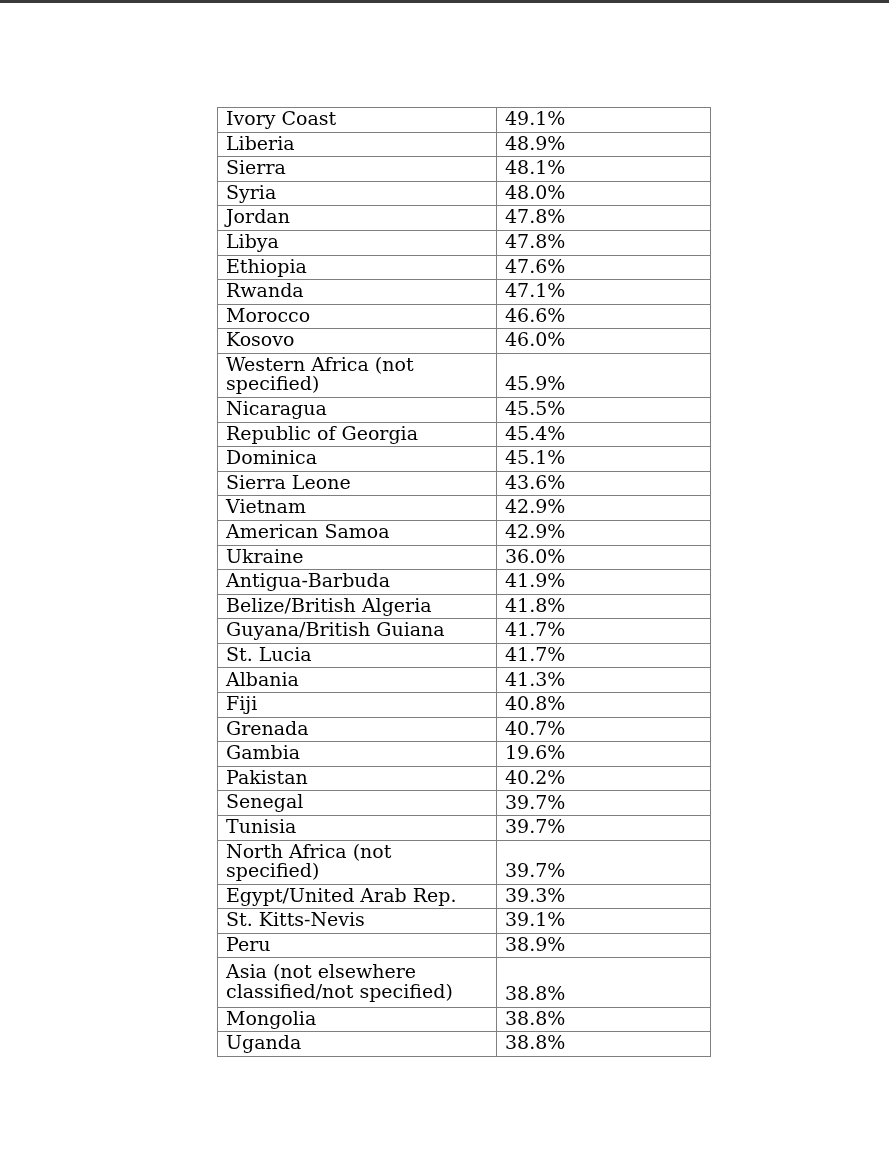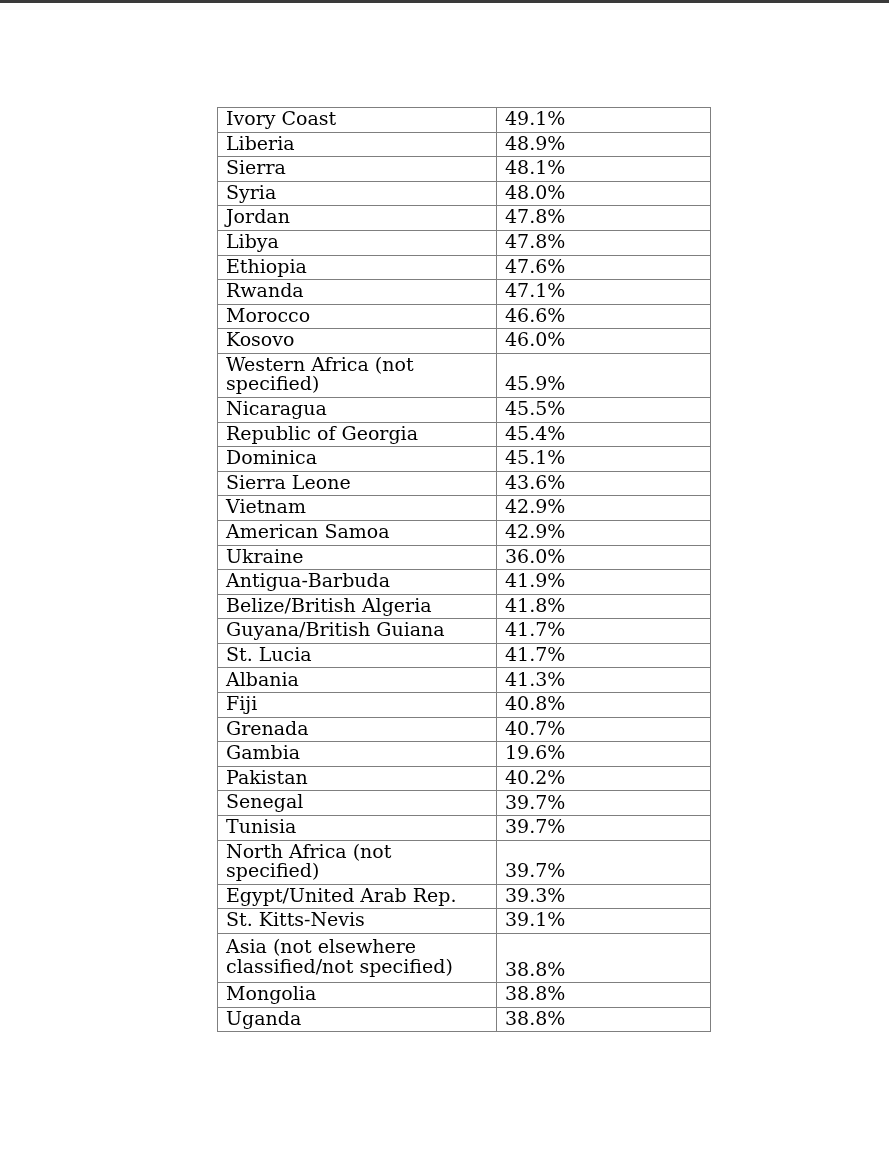--- a/index.html
+++ b/index.html
@@ -185,20 +185,24 @@
           <td class="value-cell">39.7%</td>
         </tr>
         <tr class="row-single">
           <td class="label-cell">Egypt/United Arab Rep.</td>
           <td class="value-cell">39.3%</td>
         </tr>
         <tr class="row-single">
           <td class="label-cell">St. Kitts-Nevis</td>
           <td class="value-cell">39.1%</td>
         </tr>
+        <tr class="row-single">
+          <td class="label-cell">Peru</td>
+          <td class="value-cell">38.9%</td>
+        </tr>
         <tr class="row-tall">
           <td class="label-cell">Asia (not elsewhere
 classified/not specified)</td>
           <td class="value-cell">38.8%</td>
         </tr>
         <tr class="row-single">
           <td class="label-cell">Mongolia</td>
           <td class="value-cell">38.8%</td>
         </tr>
         <tr class="row-single">

